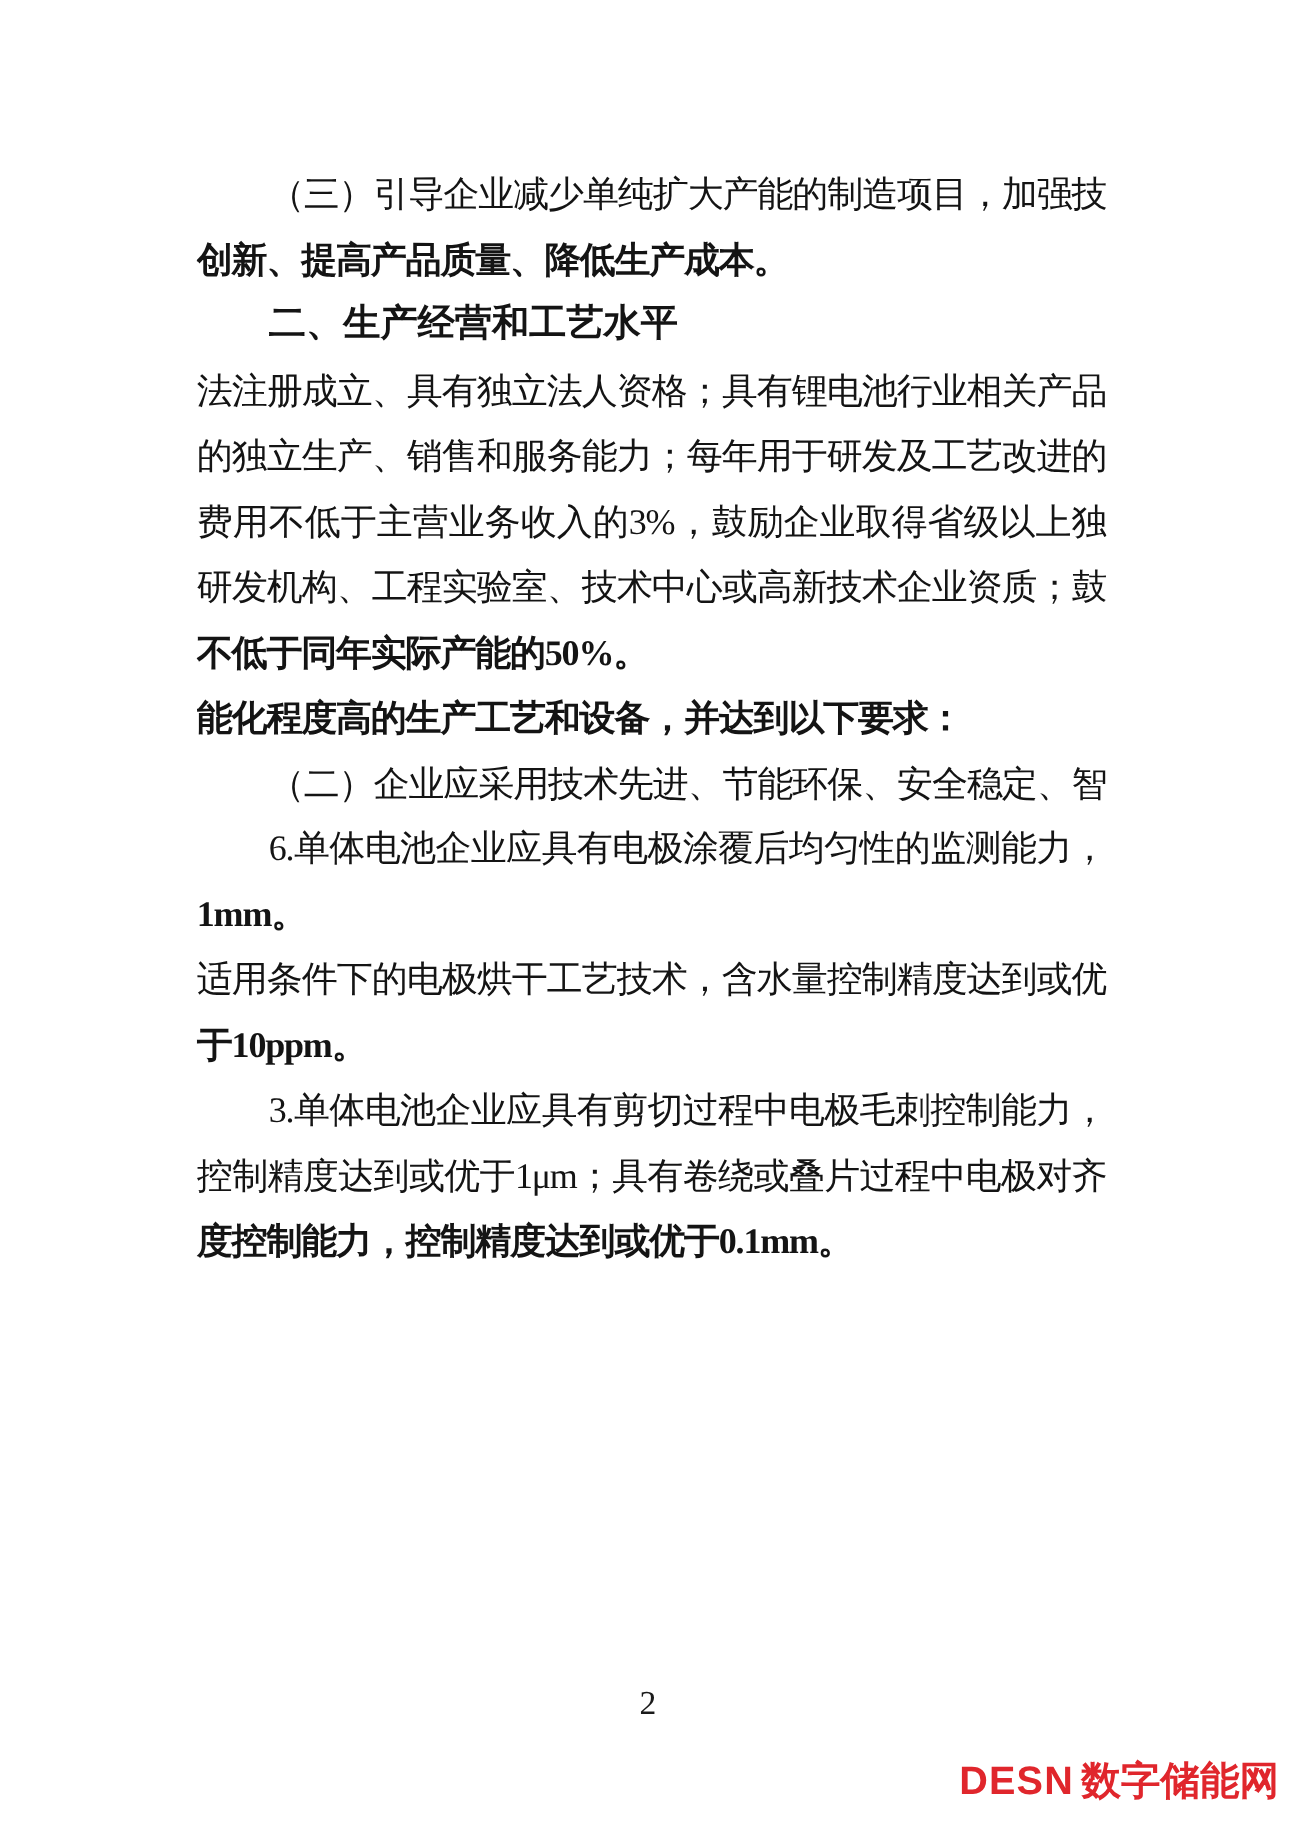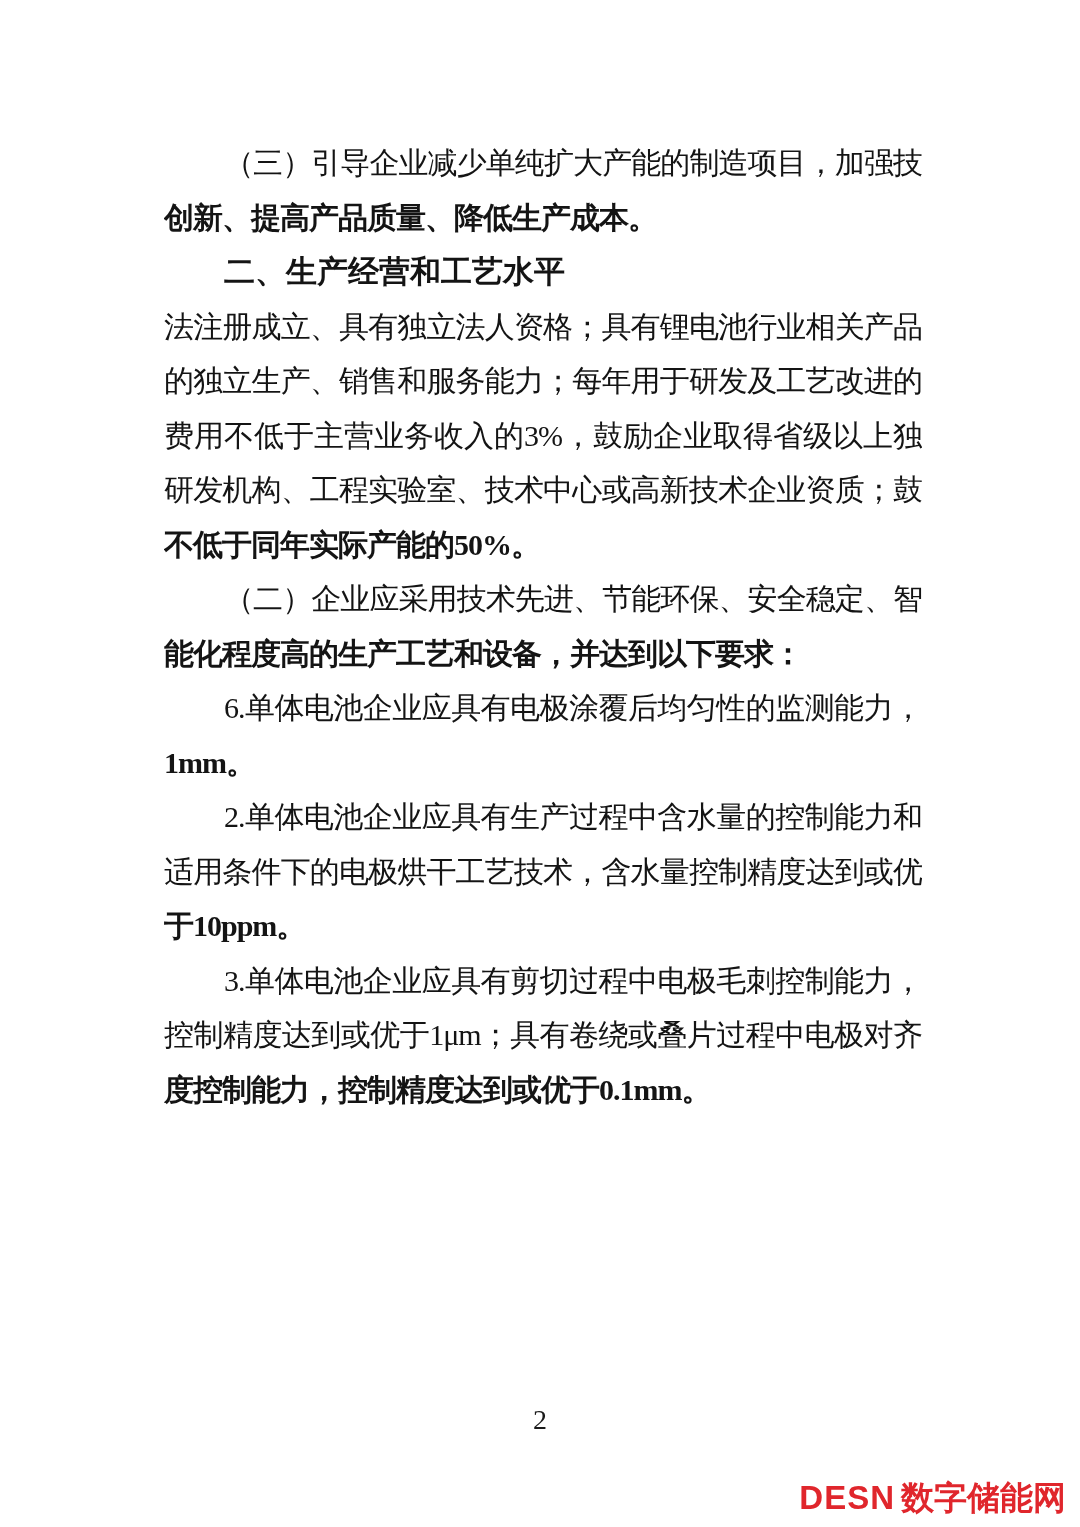--- a/index.html
+++ b/index.html
@@ -34,39 +34,39 @@
   .end {
     text-align-last: left;
     font-weight: bold;
   }
   .ind {
     text-indent: 60px;
   }
   .head {
     text-align: right;
     text-align-last: left;
-    font-family: Liberation Serif, serif;
+    font-family: Liberation Mono, monospace;
     font-weight: 700;
     letter-spacing: 0;
     font-size: 31px;
   }
   .footer {
     position: absolute;
     left: 0;
     width: 1080px;
     top: 1400px;
     text-align: center;
     font-size: 28px;
     line-height: 40px;
     color: #1a1a1a;
   }
   .watermark {
     position: absolute;
     right: 14px;
-    bottom: 11px;
+    bottom: 25px;
     font-family: "Liberation Sans", "DejaVu Sans", sans-serif;
     font-weight: 700;
     font-size: 33px;
     line-height: 36px;
     white-space: nowrap;
   }
   .watermark .latin {
     letter-spacing: 1px;
     margin-right: 6px;
   }
@@ -77,25 +77,24 @@
 <div class="page">
   <div class="content">
     <div class="ln ind">（三）引导企业减少单纯扩大产能的制造项目，加强技术</div>
     <div class="ln end">创新、提高产品质量、降低生产成本。</div>
     <div class="ln ind head">二、生产经营和工艺水平</div>
     <div class="ln">法注册成立、具有独立法人资格；具有锂电池行业相关产品</div>
     <div class="ln">的独立生产、销售和服务能力；每年用于研发及工艺改进的</div>
     <div class="ln">费用不低于主营业务收入的3%，鼓励企业取得省级以上独立</div>
     <div class="ln">研发机构、工程实验室、技术中心或高新技术企业资质；鼓</div>
     <div class="ln end">不低于同年实际产能的50%。</div>
+    <div class="ln end">能化程度高的生产工艺和设备，并达到以下要求：</div>
     <div class="ln ind">（二）企业应采用技术先进、节能环保、安全稳定、智</div>
-    <div class="ln end">能化程度高的生产工艺和设备，并达到以下要求：</div>
     <div class="ln ind">6.单体电池企业应具有电极涂覆后均匀性的监测能力，</div>
     <div class="ln end">1mm。</div>
-    <div class="ln ind">2.单体电池企业应具有生产过程中含水量的控制能力和</div>
     <div class="ln">适用条件下的电极烘干工艺技术，含水量控制精度达到或优</div>
     <div class="ln end">于10ppm。</div>
     <div class="ln ind">3.单体电池企业应具有剪切过程中电极毛刺控制能力，</div>
     <div class="ln">控制精度达到或优于1μm；具有卷绕或叠片过程中电极对齐</div>
     <div class="ln end">度控制能力，控制精度达到或优于0.1mm。</div>
   </div>
 
   <div class="footer">2</div>
 
   <div class="watermark" style="color: rgb(224, 38, 44);">

